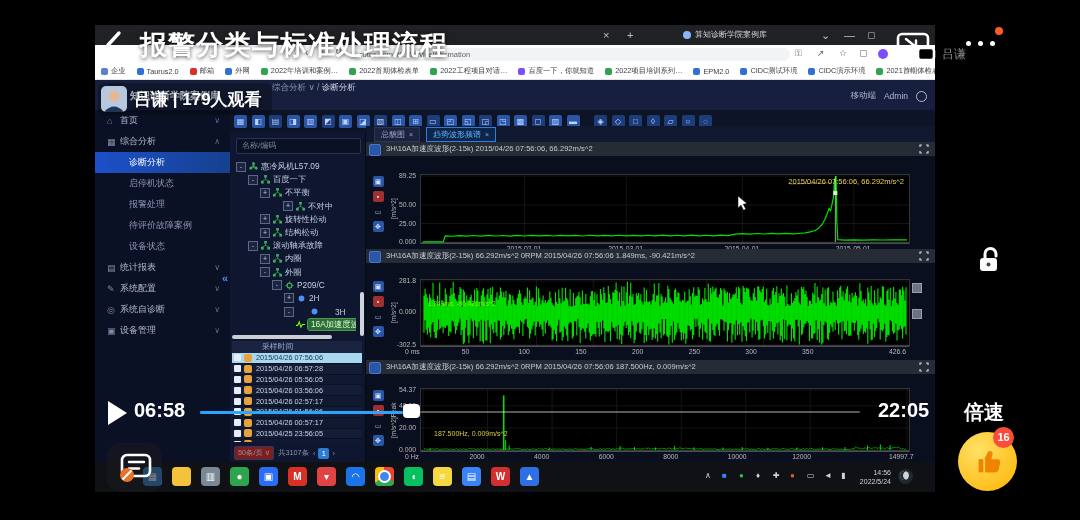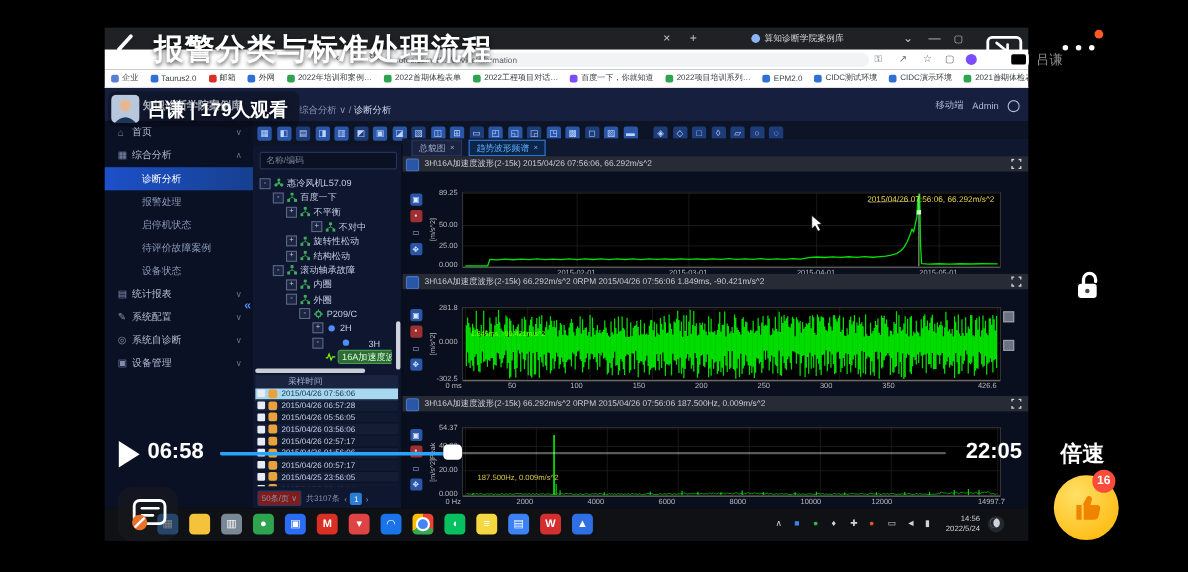--- a/index.html
+++ b/index.html
@@ -24,21 +24,21 @@
   #bookmarks{position:absolute;left:0;top:38px;width:840px;height:17px;background:#ffffff;border-bottom:1px solid #e3e3e3;
              display:flex;align-items:center;padding-left:6px;box-sizing:border-box;}
   .bm{display:flex;align-items:center;margin-right:11px;flex:0 0 auto;}
   .bm .ic{width:7px;height:7px;border-radius:2px;margin-right:3px;}
   .bm .lb{font-size:7.3px;color:#3c4043;white-space:nowrap;}
   #bm-more{position:absolute;right:6px;top:2px;font-size:9px;color:#5f6368;}
 
   
   #app-header{position:absolute;left:0;top:55px;width:840px;height:30px;background:#161f3d;}
   #app-logo{position:absolute;left:35px;top:9px;font-size:10px;font-weight:bold;color:#e6ebf7;white-space:nowrap;}
-  #breadcrumb{position:absolute;left:177px;top:15px;font-size:8.5px;color:#8b94ad;white-space:nowrap;}
+  #breadcrumb{position:absolute;left:177px;top:2px;font-size:8.5px;color:#8b94ad;white-space:nowrap;}
   #breadcrumb .cur{color:#cdd5ea;}
   #hdr-right{position:absolute;right:8px;top:10px;font-size:8.5px;color:#aeb9d2;white-space:nowrap;display:flex;gap:8px;align-items:center;}
   .globe{width:9px;height:9px;border:1px solid #aeb9d2;border-radius:50%;display:inline-block;}
 
   
   #sidebar{position:absolute;left:0;top:85px;width:135px;height:352px;background:#0b1124;}
   .sb-row{height:21px;display:flex;align-items:center;padding:0 10px 0 12px;color:#aeb9d2;font-size:9px;}
   .sb-row .ic{width:13px;color:#7f8db0;font-size:9px;}
   .sb-row .lb{flex:1;white-space:nowrap;overflow:hidden;}
   .sb-row .ch{color:#5f6b8c;font-size:8px;}
@@ -242,22 +242,22 @@
           <span class="ic">⌂</span>
           <span class="lb">首页</span>
           <span class="ch">∨</span>
         </div>
         <div class="sb-row">
           <span class="ic">▦</span>
           <span class="lb">综合分析</span>
           <span class="ch">∧</span>
         </div>
         <div class="sb-sub active">诊断分析</div>
+        <div class="sb-sub">启停机状态</div>
         <div class="sb-sub">报警处理</div>
-        <div class="sb-sub">启停机状态</div>
         <div class="sb-sub">待评价故障案例</div>
         <div class="sb-sub">设备状态</div>
         <div class="sb-row">
           <span class="ic">▤</span>
           <span class="lb">统计报表</span>
           <span class="ch">∨</span>
         </div>
         <div class="sb-row">
           <span class="ic">✎</span>
           <span class="lb">系统配置</span>

